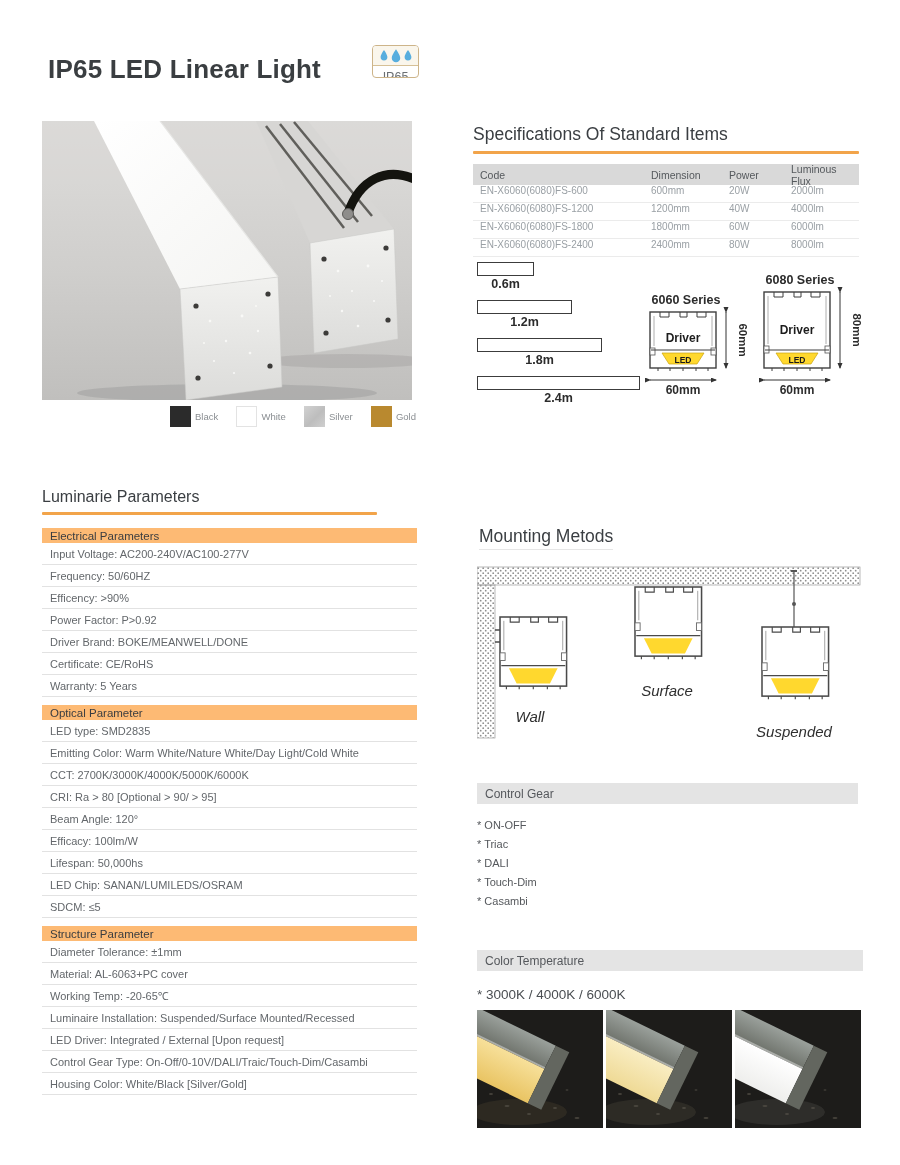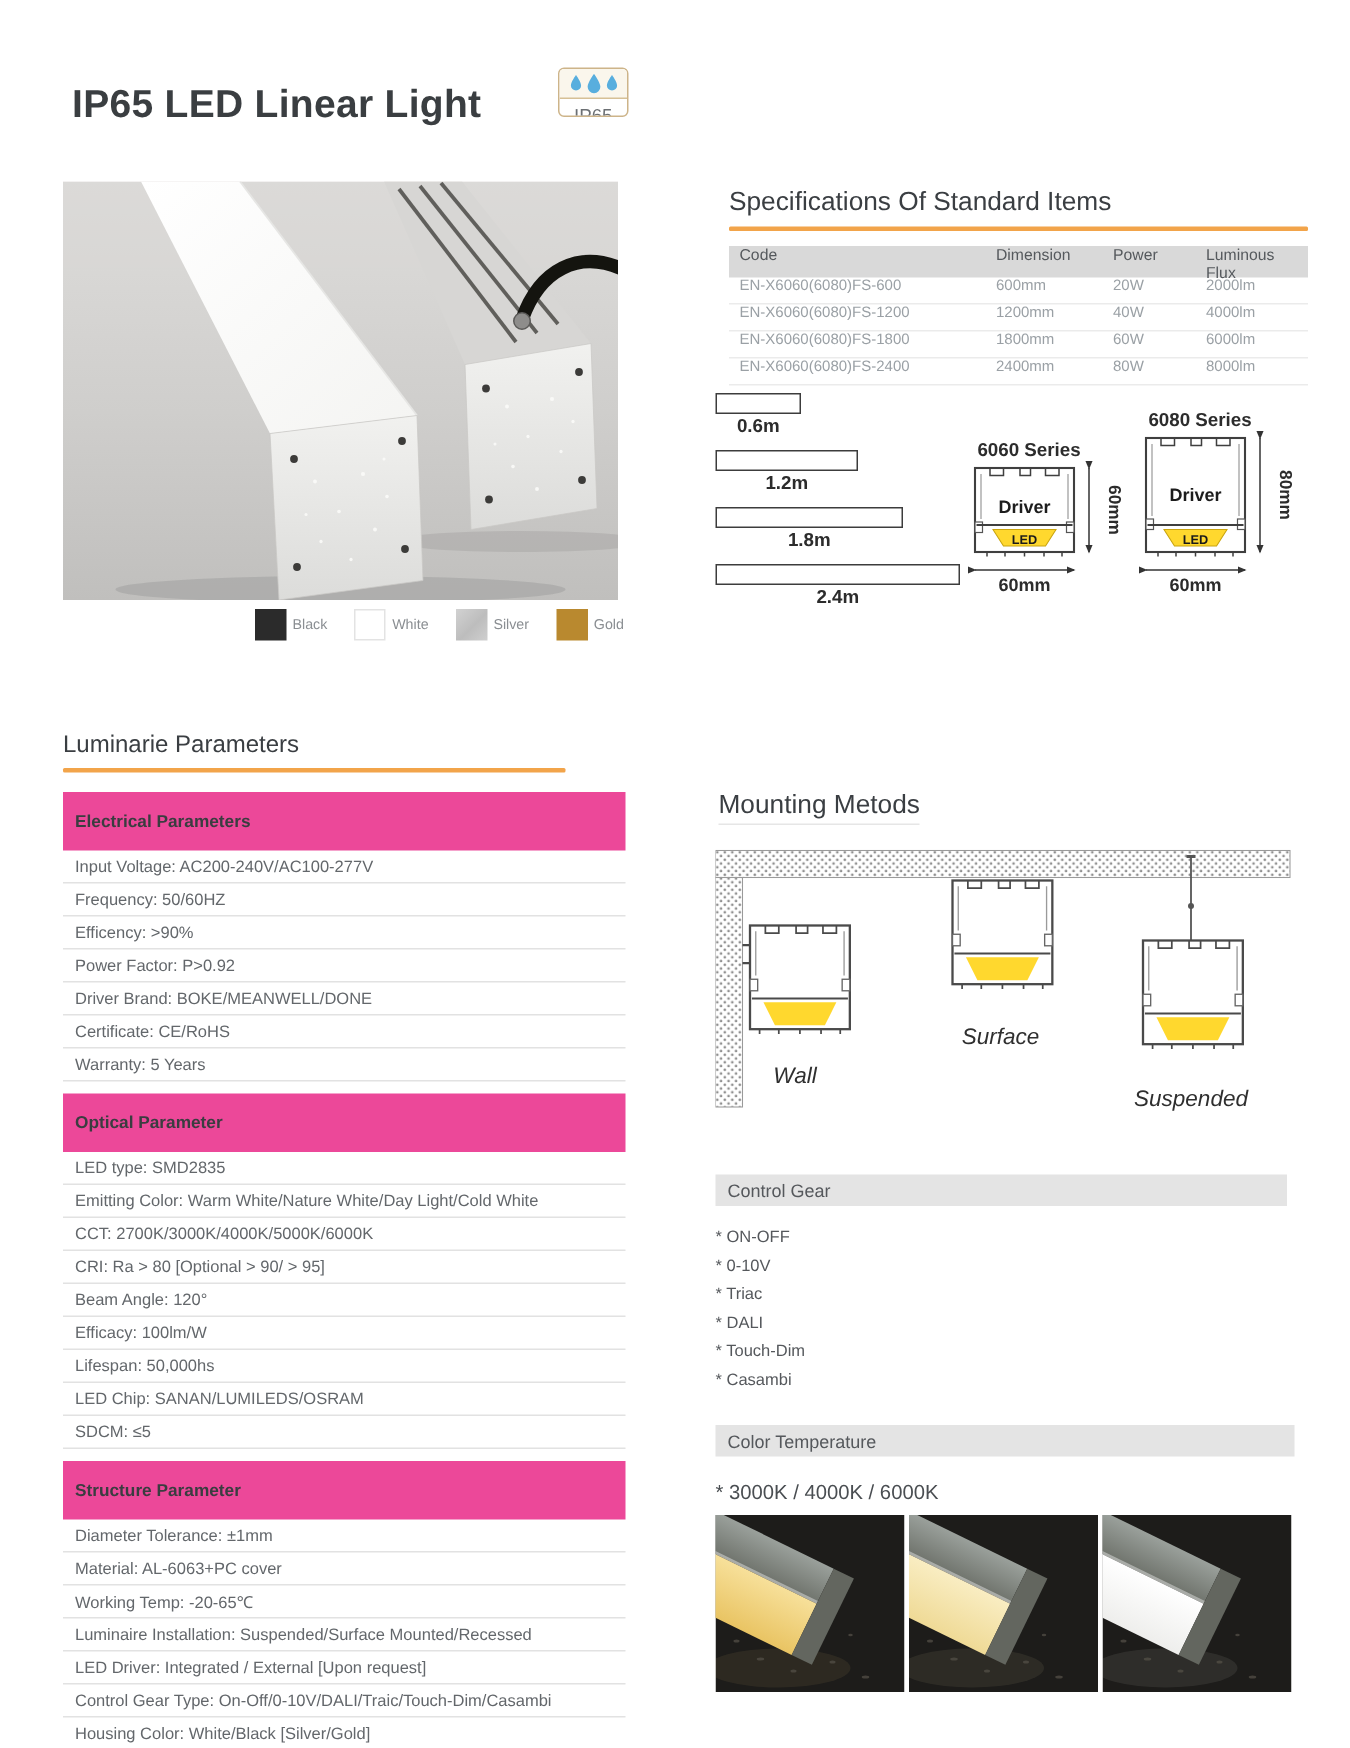--- a/index.html
+++ b/index.html
@@ -20,44 +20,44 @@
   #finish-swatches { left:170px; top:406px; width:246px; display:flex; justify-content:space-between; }
   .swatch-item { display:flex; align-items:center; gap:4px; }
   .swatch-box { width:21px; height:21px; }
   .swatch-label { font-size:9.5px; color:#8a8e92; }
 
   
   .big-heading { font-size:17.5px; font-weight:500; color:#3a3e42; }
   .orange-rule { height:3px; background:#f2a44a; margin-top:6px; border-radius:1px; }
 
   
-  #spec-section { left:486px; top:124px; width:386px; }
+  #spec-section { left:473px; top:124px; width:386px; }
   #spec-table { margin-top:10px; }
-  .spec-hrow { display:flex; background:#d9d9d9; height:21px; font-size:10.5px; color:#55595d; }
+  .spec-hrow { display:flex; background:#d9d9d9; height:21px; align-items:center; font-size:10.5px; color:#55595d; }
   .spec-row { display:flex; height:18px; font-size:10px; color:#9aa0a5; border-bottom:1px solid #ebebeb; }
   .c-code { width:178px; padding-left:7px; }
   .c-dim { width:78px; }
   .c-pow { width:62px; }
   .c-flux { width:68px; }
 
   
   #length-bars { left:477px; top:262px; }
   .len-block { margin-bottom:9px; }
   .len-bar { height:14px; border:1.5px solid #3c3c3c; background:#fff; }
   .len-label { text-align:center; font-size:12.5px; font-weight:700; color:#2c2c2c; margin-top:1px; }
 
   
   #series-diagrams { left:636px; top:268px; }
 
   
   #lum-heading-block { left:42px; top:488px; width:335px; }
   #lum-heading-block .big-heading { font-size:16px; }
   #lum-params { left:42px; top:528px; width:375px; }
   .param-section { margin-bottom:8px; }
-  .param-header { height:39px; background:#ec4899; display:flex; align-items:center; padding-left:8px; font-size:11.5px; font-weight:700; color:#3a3d40; }
+  .param-header { height:15px; background:#fdba74; display:flex; align-items:center; padding-left:8px; font-size:11.5px; font-weight:400; color:#3a3d40; }
   .param-row { height:22px; display:flex; align-items:center; padding-left:8px; font-size:11px; color:#63676b; border-bottom:1px solid #e2e2e2; }
 
   
   #mounting-heading { left:479px; top:526px; }
   #mounting-heading .big-heading { border-bottom:1px solid #e6e6e6; padding-bottom:2px; }
   #mounting-diagram { left:477px; top:562px; }
 
   
   #control-gear { left:477px; top:783px; width:381px; }
   .gray-bar { height:21px; background:#e4e4e4; display:flex; align-items:center; padding-left:8px; font-size:12px; color:#55585c; }
@@ -358,21 +358,20 @@
     <circle cx="317" cy="42" r="2" fill="#555"></circle>
     <use href="#mprof" transform="translate(285,65) scale(1.28)"></use>
     <text x="317" y="175" text-anchor="middle" font-size="15" font-style="italic" font-weight="500" fill="#2f2f2f">Suspended</text>
   </svg>
 </div>
 
 <div class="abs" id="control-gear">
   <div class="gray-bar">Control Gear</div>
   <div class="items">
     <div class="gear-item">* ON-OFF</div>
-    <div class="gear-item">* 0-10V</div>
     <div class="gear-item">* Triac</div>
     <div class="gear-item">* DALI</div>
     <div class="gear-item">* Touch-Dim</div>
     <div class="gear-item">* Casambi</div>
   </div>
 </div>
 
 <div class="abs" id="color-temp">
   <div class="gray-bar">Color Temperature</div>
   <div id="ct-subtitle">* 3000K / 4000K / 6000K</div>

